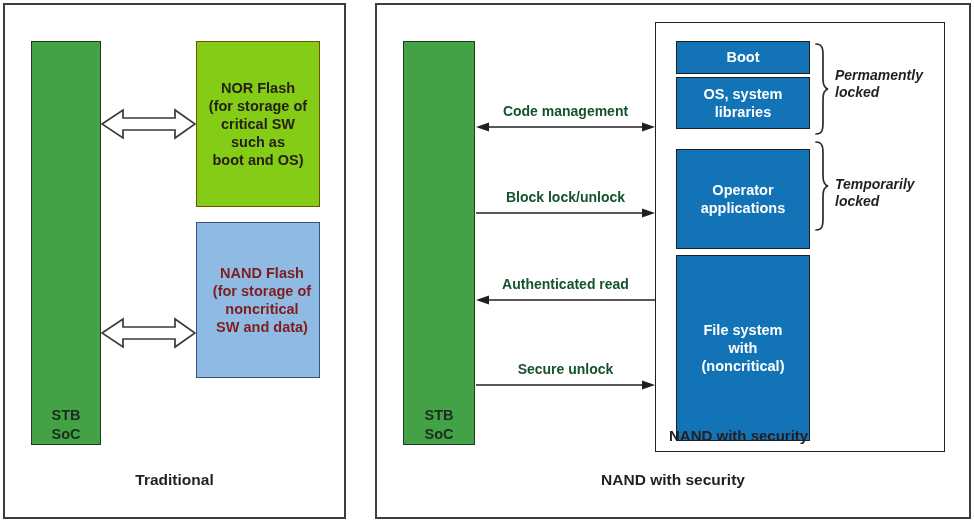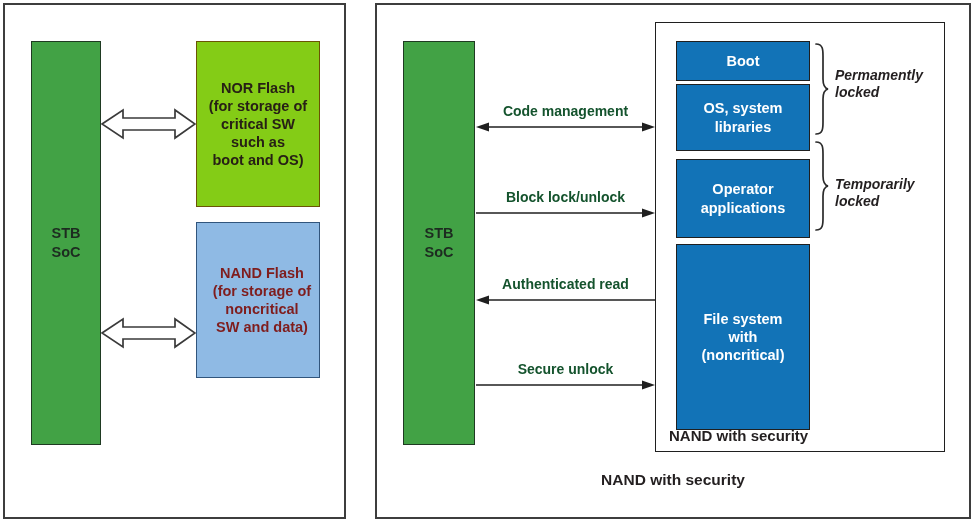--- a/index.html
+++ b/index.html
@@ -3,21 +3,21 @@
 <meta charset="utf-8">
 <style>
   html,body{margin:0;padding:0;background:#ffffff;}
   body{font-family:"Liberation Sans","DejaVu Sans",sans-serif;color:#231f20;}
   .canvas{position:relative;width:974px;height:522px;background:#ffffff;overflow:hidden;}
   .panel{position:absolute;top:3px;height:516px;border:2px solid #3d3d3d;background:#ffffff;box-sizing:border-box;}
   .panel.left{left:3px;width:343px;}
   .panel.right{left:375px;width:596px;}
 
   .soc{position:absolute;background:#42a245;border:1px solid #1f3a22;box-sizing:border-box;
-       display:flex;align-items:center;justify-content:center;text-align:left;
+       display:flex;align-items:flex-end;justify-content:center;text-align:left;
        font-size:14.5px;line-height:1.3;font-weight:bold;color:#1d2b20;white-space:pre-line;}
   .panel.left .soc{left:26px;top:36px;width:70px;height:404px;}
   .panel.right .soc{left:26px;top:36px;width:72px;height:404px;}
 
   .membox{position:absolute;box-sizing:border-box;display:flex;align-items:center;justify-content:center;
           text-align:center;font-size:14.5px;line-height:1.25;font-weight:bold;white-space:pre-line;}
   .nor-box{left:191px;top:36px;width:124px;height:166px;background:#84cc16;border:1px solid #6b5405;color:#272015;}
   .nandf-box{left:191px;top:217px;width:124px;height:156px;background:#8fbae4;border:1px solid #31557c;color:#7f1d1d;padding-left:8px;}
 
   .hollow-arrow{position:absolute;left:96px;width:95px;height:34px;}
@@ -31,23 +31,23 @@
   .flow-label{height:18px;text-align:center;font-size:14px;font-weight:bold;color:#14532d;white-space:nowrap;}
   .flow svg{display:block;width:179px;height:12px;}
   .flow.f0{top:98px;} .flow.f1{top:184px;} .flow.f2{top:271px;} .flow.f3{top:356px;}
 
   .nand-outer{position:absolute;left:278px;top:17px;width:290px;height:430px;
               background:#ffffff;border:1.5px solid #1f1f1f;box-sizing:border-box;}
   .stack{position:absolute;left:20px;top:18px;width:134px;}
   .sec{box-sizing:border-box;width:134px;background:#1273b7;border:1px solid #1f1f1f;
        display:flex;align-items:center;justify-content:center;text-align:center;
        color:#ffffff;font-size:14.5px;line-height:1.25;font-weight:bold;white-space:pre-line;}
-  .sec.s0{height:40px;}
-  .sec.s1{height:67px;margin-top:3px;}
-  .sec.s2{height:79px;margin-top:8px;}
+  .sec.s0{height:33px;}
+  .sec.s1{height:52px;margin-top:3px;}
+  .sec.s2{height:100px;margin-top:20px;}
   .sec.s3{height:186px;margin-top:6px;}
   .nand-outer-label{position:absolute;left:13px;top:404px;font-size:15px;font-weight:bold;color:#231f20;white-space:nowrap;}
 
   .brace{position:absolute;left:437px;width:16px;}
   .brace.b1{top:38px;height:92px;}
   .brace.b2{top:136px;height:90px;}
 
   .lock-label{position:absolute;left:458px;width:110px;font-size:14px;line-height:1.22;
               font-weight:bold;color:#231f20;white-space:pre-line;font-style:italic;}
   .lock-label.l1{top:62px;}
@@ -81,20 +81,21 @@
       <polygon points="1,17 22,3 22,11 74,11 74,3 94,17 74,31 74,23 22,23 22,31" fill="#ffffff" stroke="#3a3a3a" stroke-width="1.7" stroke-linejoin="miter"></polygon>
     </svg>
 
     <div class="membox nandf-box">
       <span>NAND Flash
 (for storage of
 noncritical
 SW and data)</span>
     </div>
 
+    <div class="caption">Traditional</div>
   </section>
 
   <section class="panel right">
 
     <div class="soc">
       <span>STB
 SoC</span>
     </div>
 
     <div class="flow f0">

